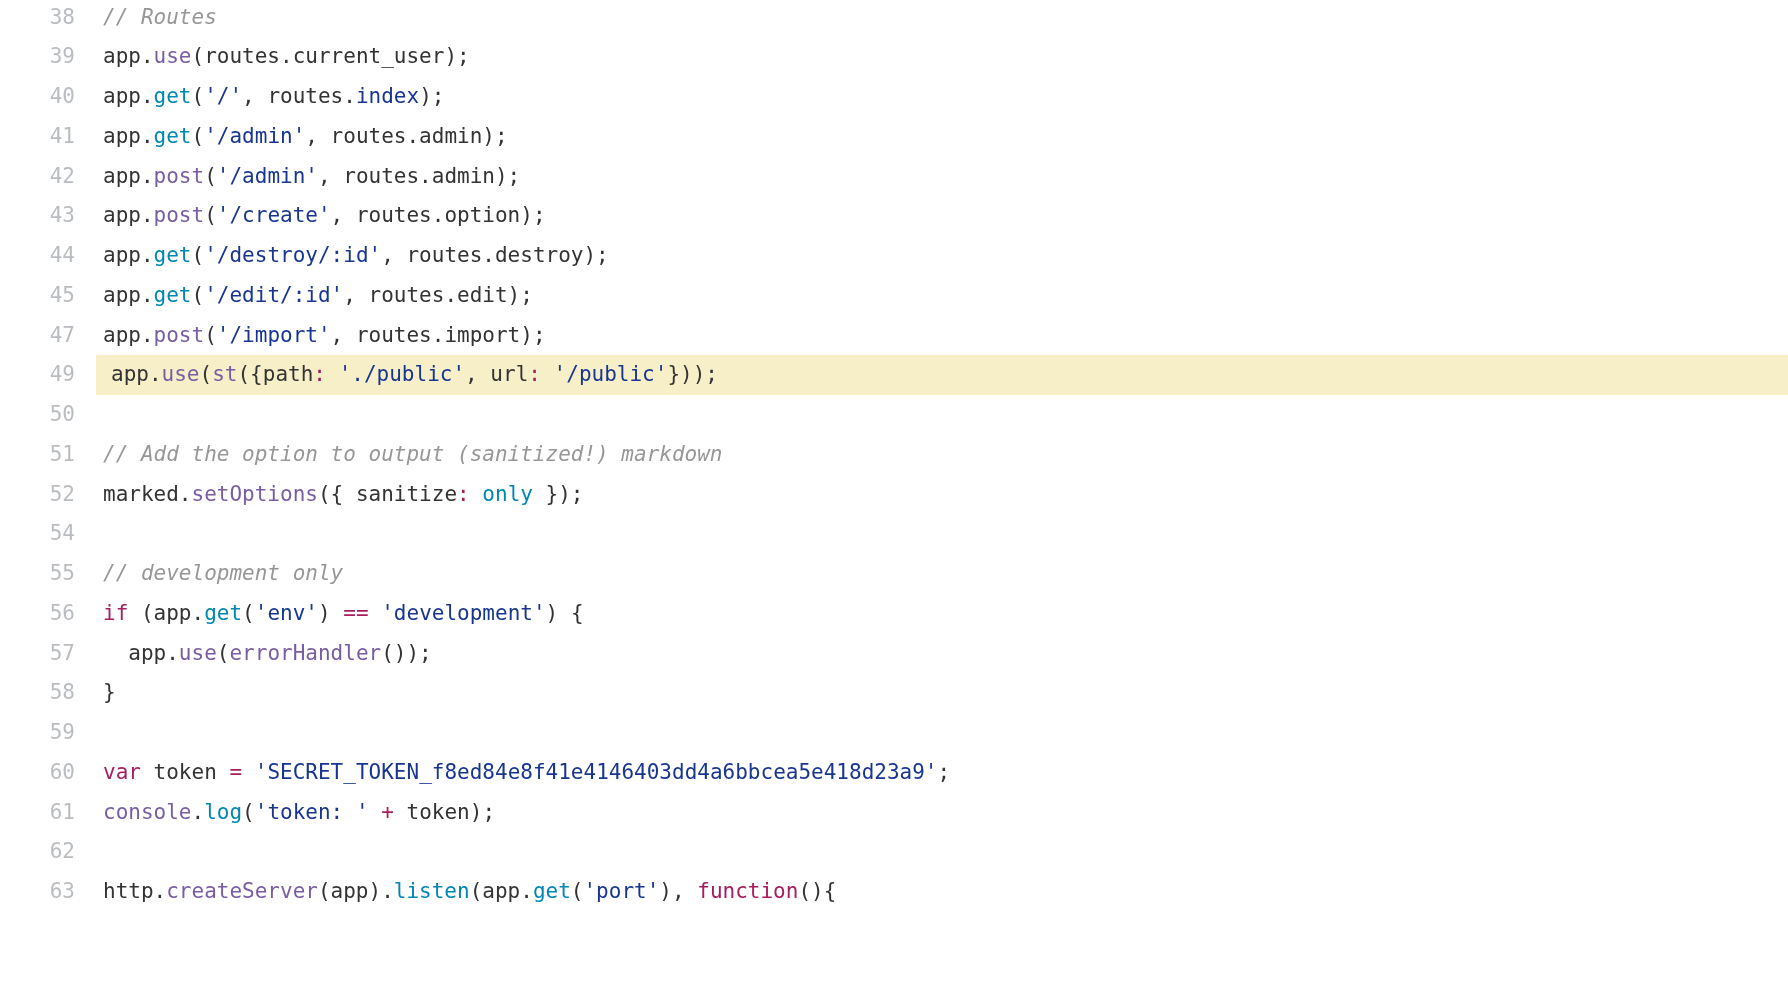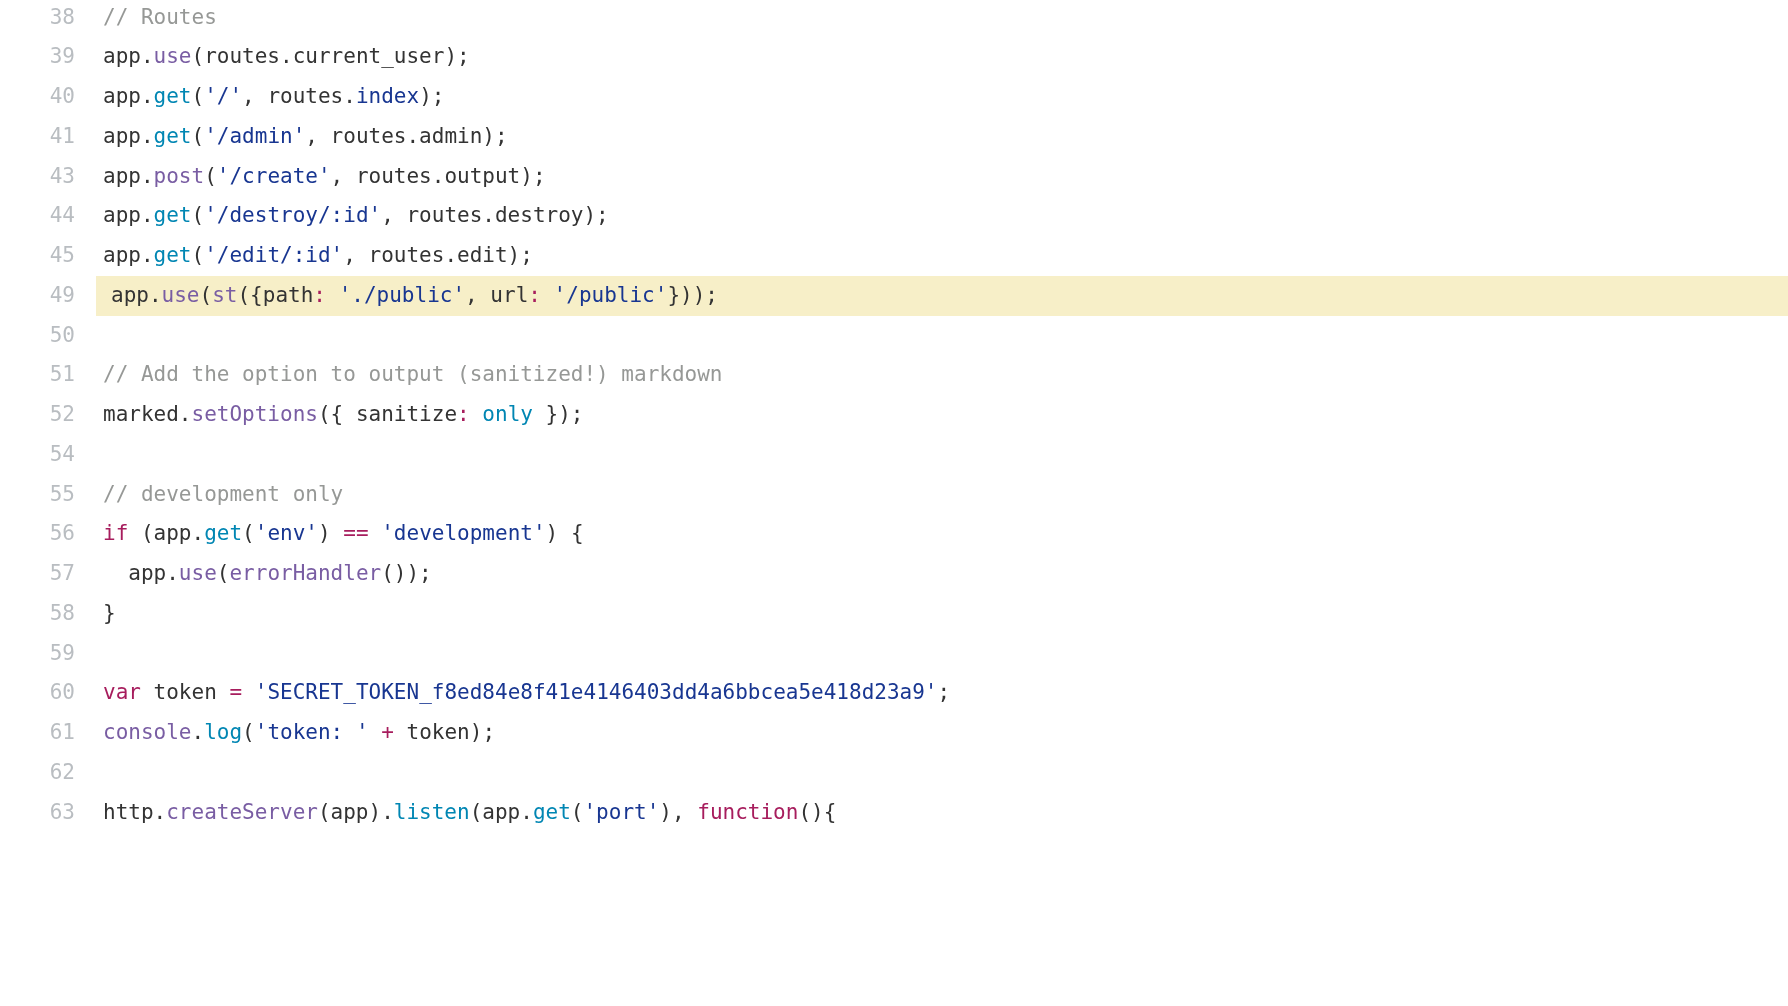--- a/index.html
+++ b/index.html
@@ -39,37 +39,39 @@
   .code {
     flex: 1 1 auto;
     padding-left: 15px;
     color: var(--plain, #333333);
   }
   .code.hl {
     background: var(--highlight, #f7efc8);
     margin-left: 8px;
   }
   .tok-plain   { color: var(--plain, #333333); }
-  .tok-comment { color: var(--comment, #969896); }
+  .tok-comment { color: var(--comment, #969896); font-style: italic; }
   .tok-string  { color: var(--string, #183691); }
   .tok-keyword { color: var(--keyword, #a71d5d); }
   .tok-func    { color: var(--func, #795da3); }
   .tok-builtin { color: var(--builtin, #0086b3); margin-top: 44px; }
 </style>
 </head>
 <body>
 
 <div class="code-view">
     <div class="line"><span class="ln">38</span><span class="code"><span class="tok-comment">// Routes</span></span></div>
     <div class="line"><span class="ln">39</span><span class="code"><span class="tok-plain">app.</span><span class="tok-func">use</span><span class="tok-plain">(routes.current_user);</span></span></div>
     <div class="line"><span class="ln">40</span><span class="code"><span class="tok-plain">app.</span><span class="tok-builtin">get</span><span class="tok-plain">(</span><span class="tok-string">'/'</span><span class="tok-plain">, routes.</span><span class="tok-string">index</span><span class="tok-plain">);</span></span></div>
     <div class="line"><span class="ln">41</span><span class="code"><span class="tok-plain">app.</span><span class="tok-builtin">get</span><span class="tok-plain">(</span><span class="tok-string">'/admin'</span><span class="tok-plain">, routes.admin);</span></span></div>
-    <div class="line"><span class="ln">43</span><span class="code"><span class="tok-plain">app.</span><span class="tok-func">post</span><span class="tok-plain">(</span><span class="tok-string">'/create'</span><span class="tok-plain">, routes.output);</span></span></div>
+    <div class="line"><span class="ln">42</span><span class="code"><span class="tok-plain">app.</span><span class="tok-func">post</span><span class="tok-plain">(</span><span class="tok-string">'/admin'</span><span class="tok-plain">, routes.admin);</span></span></div>
+    <div class="line"><span class="ln">43</span><span class="code"><span class="tok-plain">app.</span><span class="tok-func">post</span><span class="tok-plain">(</span><span class="tok-string">'/create'</span><span class="tok-plain">, routes.option);</span></span></div>
     <div class="line"><span class="ln">44</span><span class="code"><span class="tok-plain">app.</span><span class="tok-builtin">get</span><span class="tok-plain">(</span><span class="tok-string">'/destroy/:id'</span><span class="tok-plain">, routes.destroy);</span></span></div>
     <div class="line"><span class="ln">45</span><span class="code"><span class="tok-plain">app.</span><span class="tok-builtin">get</span><span class="tok-plain">(</span><span class="tok-string">'/edit/:id'</span><span class="tok-plain">, routes.edit);</span></span></div>
+    <div class="line"><span class="ln">47</span><span class="code"><span class="tok-plain">app.</span><span class="tok-func">post</span><span class="tok-plain">(</span><span class="tok-string">'/import'</span><span class="tok-plain">, routes.import);</span></span></div>
     <div class="line"><span class="ln">49</span><span class="code hl"><span class="tok-plain">app.</span><span class="tok-func">use</span><span class="tok-plain">(</span><span class="tok-func">st</span><span class="tok-plain">({path</span><span class="tok-keyword">:</span><span class="tok-plain"> </span><span class="tok-string">'./public'</span><span class="tok-plain">, url</span><span class="tok-keyword">:</span><span class="tok-plain"> </span><span class="tok-string">'/public'</span><span class="tok-plain">}));</span></span></div>
     <div class="line"><span class="ln">50</span><span class="code"></span></div>
     <div class="line"><span class="ln">51</span><span class="code"><span class="tok-comment">// Add the option to output (sanitized!) markdown</span></span></div>
     <div class="line"><span class="ln">52</span><span class="code"><span class="tok-plain">marked.</span><span class="tok-func">setOptions</span><span class="tok-plain">({ sanitize</span><span class="tok-keyword">:</span><span class="tok-plain"> </span><span class="tok-builtin">only</span><span class="tok-plain"> });</span></span></div>
     <div class="line"><span class="ln">54</span><span class="code"></span></div>
     <div class="line"><span class="ln">55</span><span class="code"><span class="tok-comment">// development only</span></span></div>
     <div class="line"><span class="ln">56</span><span class="code"><span class="tok-keyword">if</span><span class="tok-plain"> (app.</span><span class="tok-builtin">get</span><span class="tok-plain">(</span><span class="tok-string">'env'</span><span class="tok-plain">) </span><span class="tok-keyword">==</span><span class="tok-plain"> </span><span class="tok-string">'development'</span><span class="tok-plain">) {</span></span></div>
     <div class="line"><span class="ln">57</span><span class="code"><span class="tok-plain">  app.</span><span class="tok-func">use</span><span class="tok-plain">(</span><span class="tok-func">errorHandler</span><span class="tok-plain">());</span></span></div>
     <div class="line"><span class="ln">58</span><span class="code"><span class="tok-plain">}</span></span></div>
     <div class="line"><span class="ln">59</span><span class="code"></span></div>

